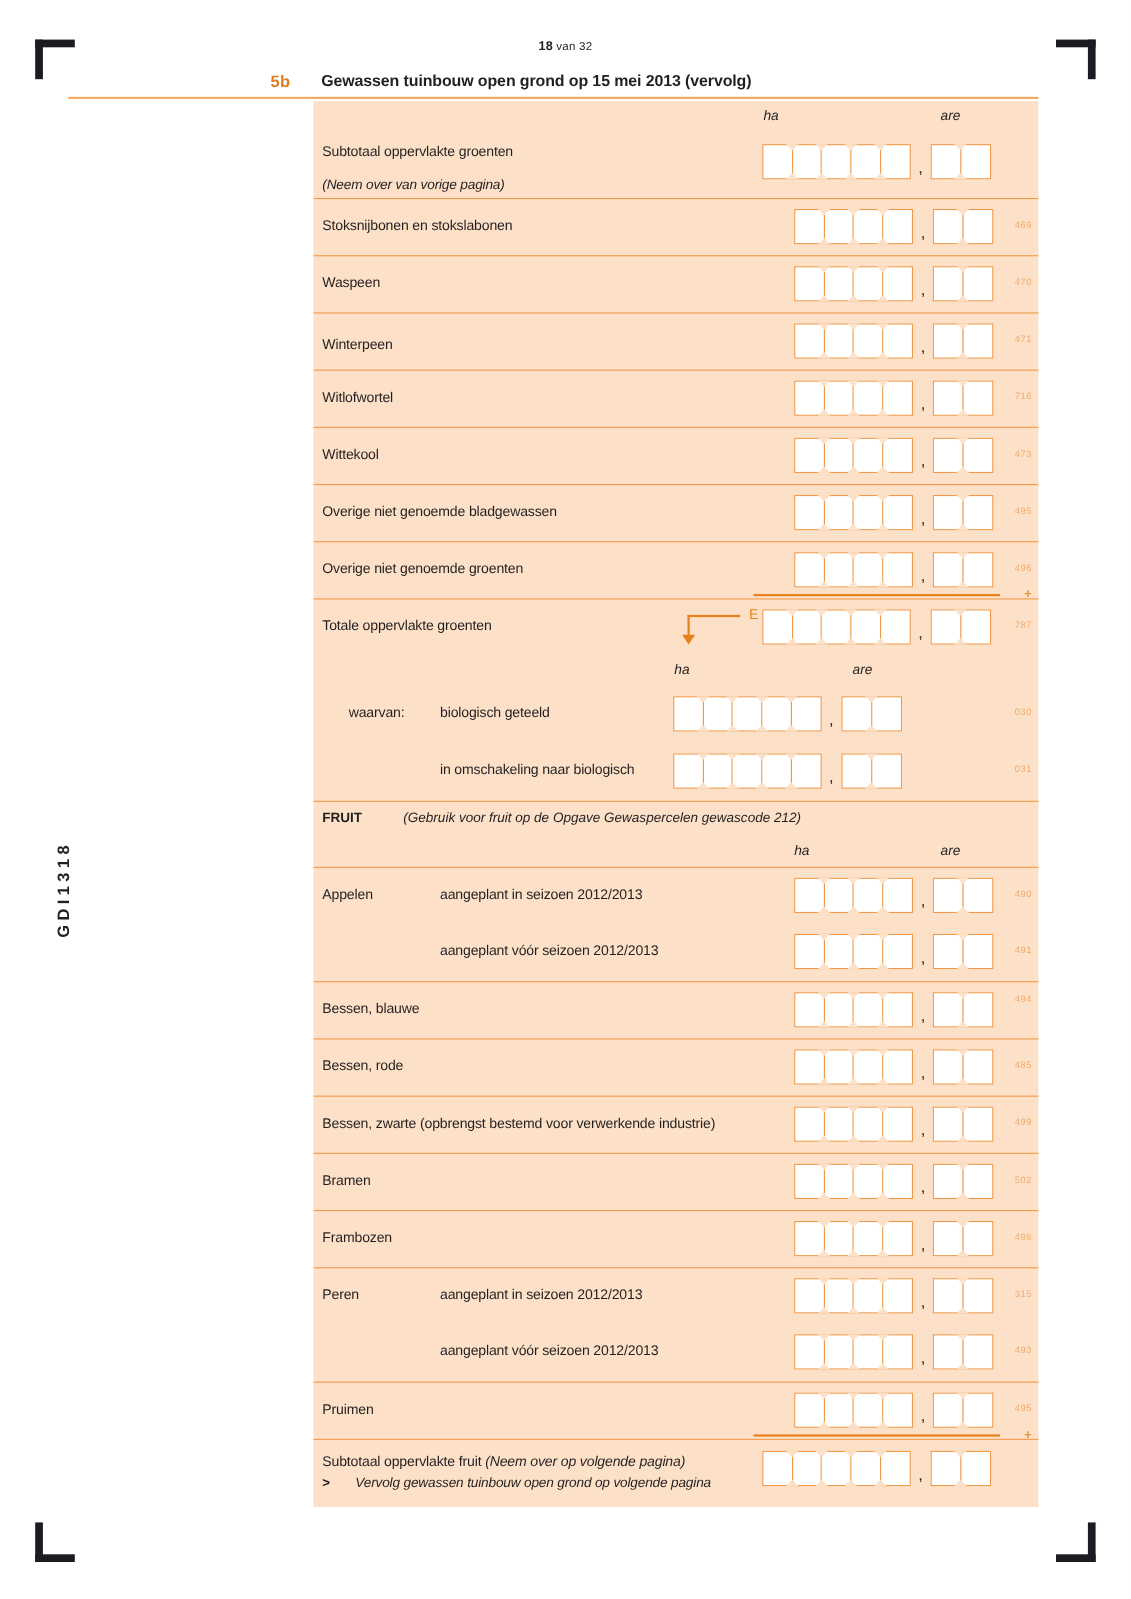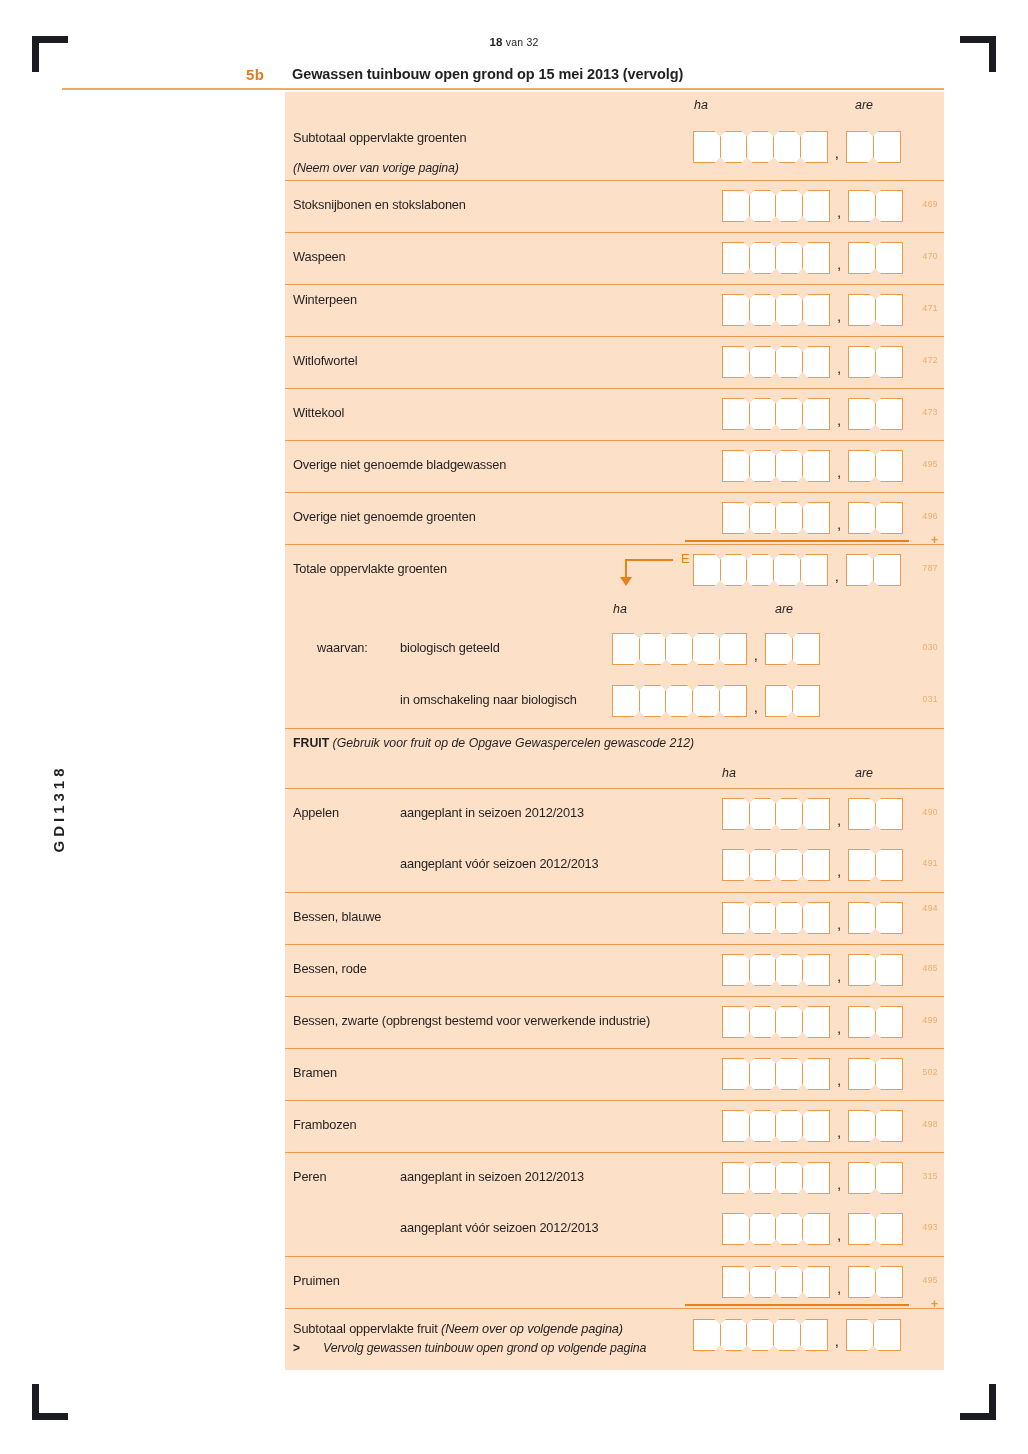--- a/index.html
+++ b/index.html
@@ -123,21 +123,21 @@
   .elbow .hbar{position:absolute;left:22px;top:0;width:48px;height:2.2px;background:#e8801b;}
   .elbow .vbar{position:absolute;left:22px;top:0;width:2.2px;height:20px;background:#e8801b;}
   .elbow .ah{position:absolute;left:17px;top:18px;width:0;height:0;
     border-left:6px solid transparent;border-right:6px solid transparent;
     border-top:9px solid #e8801b;}
   .elbow .elab{position:absolute;left:78px;top:-8px;font-size:13px;color:#e8801b;}
 
   .secthdr{height:30px;}
   .secthdr .t{position:absolute;left:8px;top:7px;font-size:12.3px;}
   .secthdr .t b{font-weight:bold;}
-  .secthdr .t i{font-style:italic;}
+  .secthdr .t i{font-style:italic;margin-left:34px;}
 
   .arrowmark{position:absolute;left:8px;font-weight:bold;font-size:12px;}
 </style>
 </head>
 <body>
 
 <div class="crop tl">
     <i class="h"></i>
     <i class="v"></i>
   </div>
@@ -215,21 +215,21 @@
         </div>
         <div class="comma">,</div>
         <div class="grp">
           <div class="bx"></div>
           <div class="bx"></div>
         </div>
       </div>
       <div class="code" style="top: 18px;">470</div>
     </div>
     <div class="row" style="height: 52px;">
-      <div class="lbl" style="left: 8px; top: 7px;">Winterpeen</div>
+      <div class="lbl" style="left: 8px; top: 20px;">Winterpeen</div>
       <div class="boxes" style="left: 437px; top: 9px;">
         <div class="grp">
           <div class="bx"></div>
           <div class="bx"></div>
           <div class="bx"></div>
           <div class="bx"></div>
         </div>
         <div class="comma">,</div>
         <div class="grp">
           <div class="bx"></div>
@@ -246,21 +246,21 @@
           <div class="bx"></div>
           <div class="bx"></div>
           <div class="bx"></div>
         </div>
         <div class="comma">,</div>
         <div class="grp">
           <div class="bx"></div>
           <div class="bx"></div>
         </div>
       </div>
-      <div class="code" style="top: 18px;">472</div>
+      <div class="code" style="top: 18px;">716</div>
     </div>
     <div class="row" style="height: 52px;">
       <div class="lbl" style="left: 8px; top: 16px;">Wittekool</div>
       <div class="boxes" style="left: 437px; top: 9px;">
         <div class="grp">
           <div class="bx"></div>
           <div class="bx"></div>
           <div class="bx"></div>
           <div class="bx"></div>
         </div>

